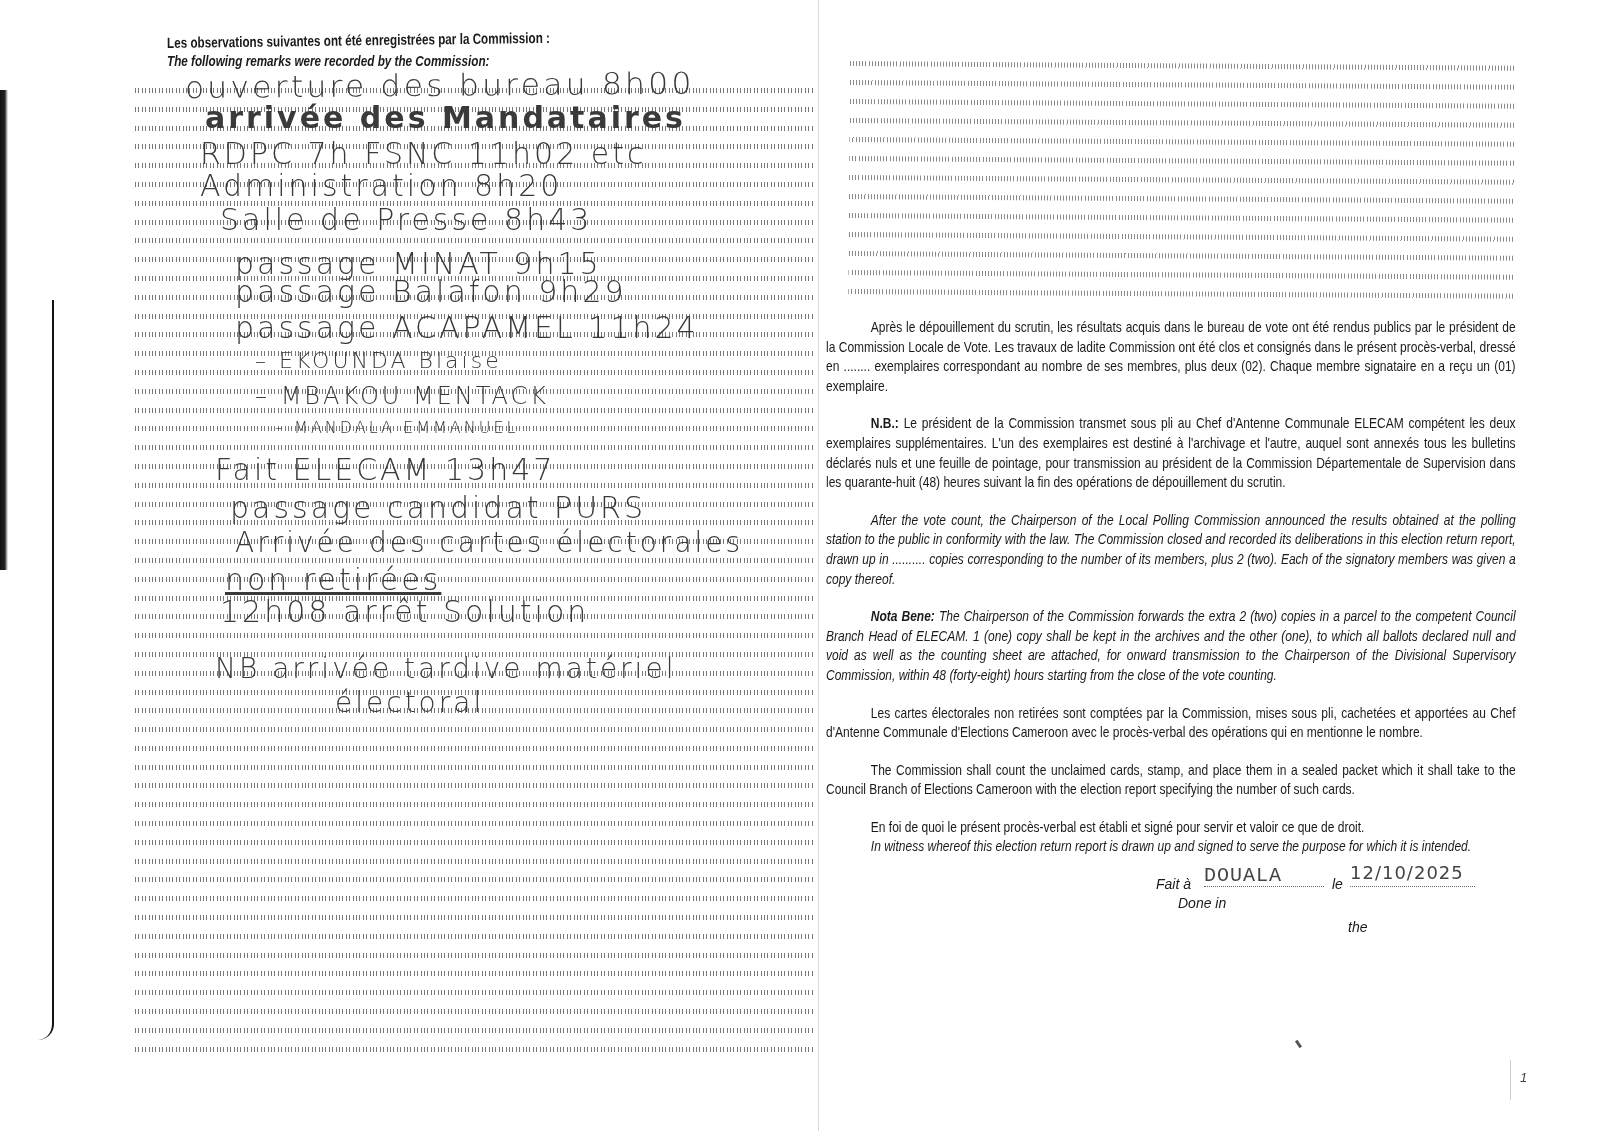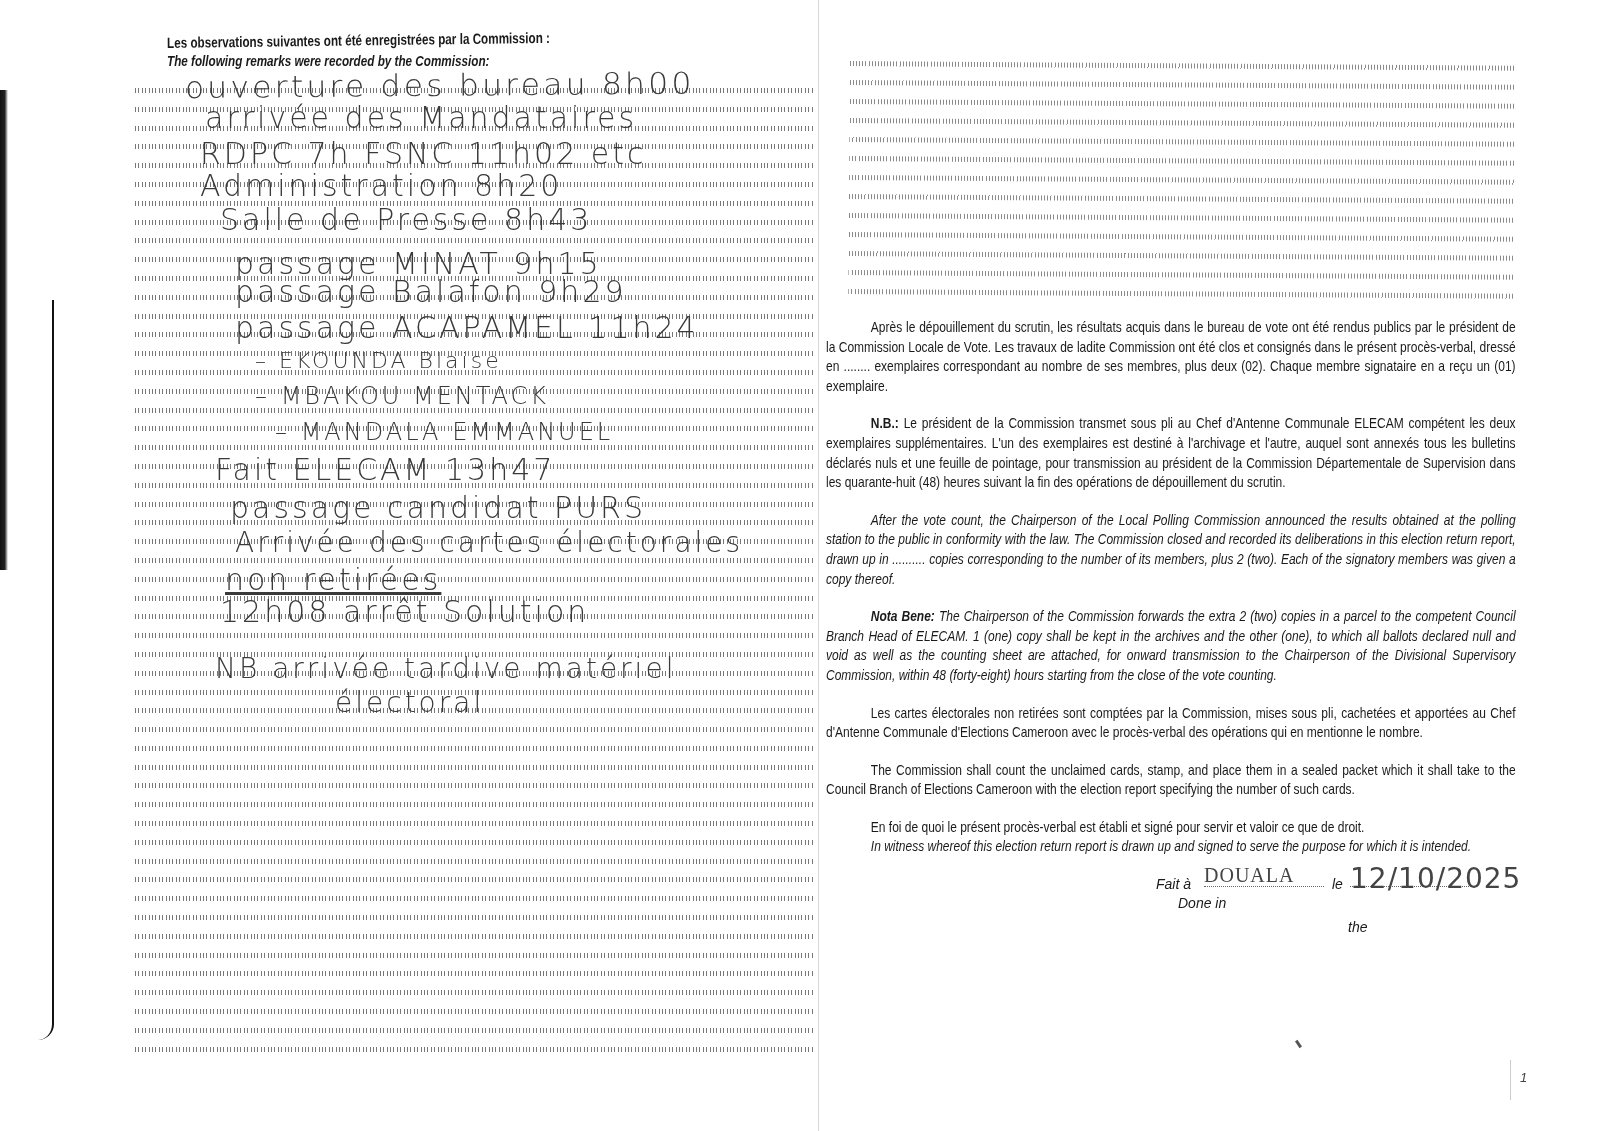--- a/index.html
+++ b/index.html
@@ -45,24 +45,24 @@
     .para {
       font-size: 15px; line-height: 19.6px; text-align: justify;
       transform: scaleX(0.80); transform-origin: left; width: 862px; margin: 0;
     }
     .para .indent { display: inline-block; width: 56px; }
     .para.it { font-style: italic; }
     .b { font-weight: bold; }
     .gap { height: 18px; }
     .signature-row { position: relative; height: 60px; margin-top: 6px; }
     .sig-fait { position: absolute; left: 330px; top: 14px; font-size: 14px; font-style: italic; }
-    .sig-place { position: absolute; left: 378px; top: 2px; font-family: Liberation Serif, serif; font-size: 20px; color: #444; letter-spacing: 1px; }
+    .sig-place { position: absolute; left: 378px; top: 2px; font-family: Liberation Mono, monospace; font-size: 20px; color: #444; letter-spacing: 1px; }
     .sig-dots1 { position: absolute; left: 378px; top: 24px; width: 120px; border-bottom: 1px dotted #666; }
     .sig-le { position: absolute; left: 506px; top: 14px; font-size: 14px; font-style: italic; text-align: center; }
-    .sig-date { position: absolute; left: 524px; top: 0px; font-family: "DejaVu Sans", sans-serif; font-size: 28px; color: #444; letter-spacing: 1px; }
+    .sig-date { position: absolute; left: 524px; top: 0px; font-family: "DejaVu Sans", sans-serif; font-size: 18px; color: #444; letter-spacing: 1px; }
     .sig-dots2 { position: absolute; left: 524px; top: 24px; width: 125px; border-bottom: 1px dotted #666; }
     .sig-done { position: absolute; left: 352px; top: 33px; font-size: 14px; font-style: italic; }
     .sig-the { position: absolute; left: 522px; top: 33px; font-size: 14px; font-style: italic; margin-top: 24px; }
     .page-num { position: absolute; left: 1520px; top: 1070px; font-size: 13px; font-style: italic; color: #444; }
     .page-num-box { position: absolute; left: 1510px; top: 1060px; width: 24px; height: 40px; border-left: 1px solid #ccc; }
     .speck { position: absolute; left: 1297px; top: 1040px; width: 3px; height: 8px; background: #555; transform: rotate(-35deg); }
   </style>
 </head>
 <body>
 
@@ -121,30 +121,30 @@
       <div class="dotline"></div>
       <div class="dotline"></div>
       <div class="dotline"></div>
       <div class="dotline"></div>
       <div class="dotline"></div>
       <div class="dotline"></div>
       <div class="dotline"></div>
       <div class="dotline"></div>
       <div class="hw-layer" id="hw-layer">
       <div class="hw" style="left:50px;top:-6px;transform:rotate(-0.5deg) scaleX(1.05)">ouverture des bureau 8h00</div>
-      <div class="hw" style="left:70px;top:24px;">arrivée des Mandataires</div>
+      <div class="hw" style="left:70px;top:24px;font-weight:bold;">arrivée des Mandataires</div>
       <div class="hw" style="left:65px;top:60px;">RDPC 7h  FSNC 11h02  etc</div>
       <div class="hw" style="left:65px;top:92px;">Administration 8h20</div>
       <div class="hw" style="left:85px;top:126px;">Salle de Presse 8h43</div>
       <div class="hw" style="left:100px;top:162px;margin-top:8px;">passage MINAT 9h15</div>
       <div class="hw" style="left:100px;top:198px;">passage Balafon 9h29</div>
       <div class="hw" style="left:100px;top:234px;">passage ACAPAMEL 11h24</div>
       <div class="hw" style="left:120px;top:272px;font-size:22px">– EKOUNDA Blaise</div>
       <div class="hw" style="left:120px;top:306px;font-size:24px">– MBAKOU MENTACK</div>
-      <div class="hw" style="left:140px;top:342px;font-size:24px">– MANDALA EMMANUEL</div>
+      <div class="hw" style="left:140px;top:342px;font-size:16px">– MANDALA EMMANUEL</div>
       <div class="hw" style="left:80px;top:376px;">Fait ELECAM 13h47</div>
       <div class="hw" style="left:95px;top:414px;text-align:center;">passage candidat PURS</div>
       <div class="hw" style="left:100px;top:450px;font-size:28px">Arrivée des cartes électorales</div>
       <div class="hw" style="left:90px;top:486px;text-decoration:underline;">non retirées</div>
       <div class="hw" style="left:85px;top:518px;">12h08 arrêt Solution</div>
       <div class="hw" style="left:80px;top:576px;font-size:28px">NB arrivée tardive matériel</div>
       <div class="hw" style="left:200px;top:610px;font-size:28px">électoral</div>
     </div>
   </div>
 </section>

